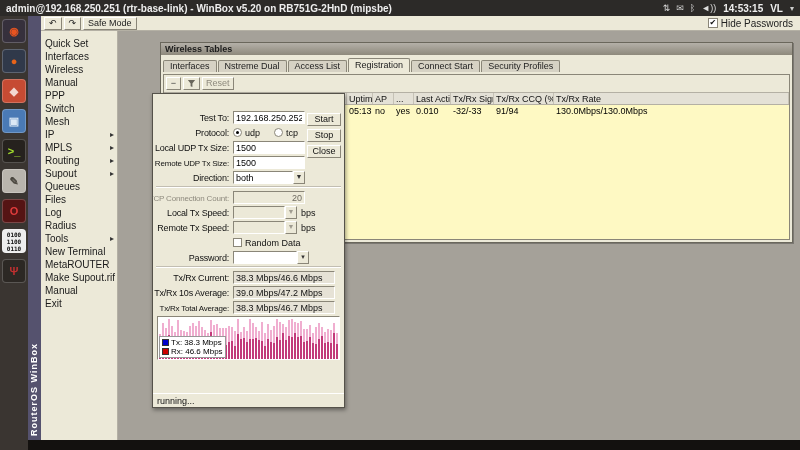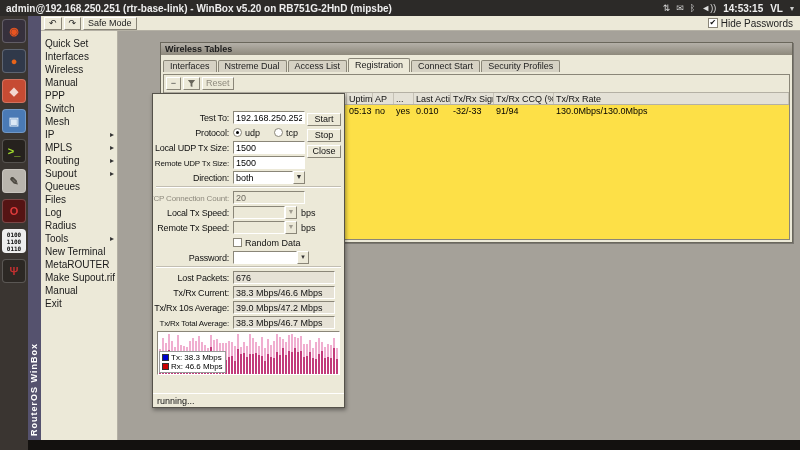--- a/index.html
+++ b/index.html
@@ -44,40 +44,40 @@
 .wtabs{display:flex;align-items:flex-end;height:17px;padding:2px 2px 0;gap:1px;}
 .tab{font-size:9px;padding:0 6px;background:#d6d2c4;border:1px solid #8a8678;border-bottom:none;border-radius:2px 2px 0 0;color:#222;height:12px;line-height:11px;white-space:nowrap;}
 .tab.active{background:#ece9d8;height:14px;line-height:13px;position:relative;z-index:2;}
 .wpanel{position:absolute;left:2px;right:2px;top:31px;bottom:2px;border:1px solid #8a8678;background:#ece9d8;display:flex;flex-direction:column;}
 .wtools{height:17px;display:flex;align-items:center;gap:2px;padding:1px 2px;}
 .tbtn{height:13px;min-width:15px;font-size:9px;background:#ece9d8;border:1px solid;border-color:#fff #8a8678 #8a8678 #fff;display:flex;align-items:center;justify-content:center;color:#333;padding:0 3px;line-height:1;}
 .tbtn.reset{color:#8e8a7e;gap:2px;}
 .thead{height:13px;display:flex;background:#e4e1d6;border-top:1px solid #b4b0a4;border-bottom:1px solid #b4b0a4;}
 .hcell{font-size:9px;padding:0 2px;border-right:1px solid #c6c2b6;display:flex;align-items:center;overflow:hidden;white-space:nowrap;color:#111;}
 .hcell .sort{font-size:6px;margin-left:2px;}
-.tbody{flex:1;background:#fde047;overflow:hidden;}
+.tbody{flex:1;background:#fef9c3;overflow:hidden;}
 .trow{display:flex;height:11px;align-items:center;}
 .rcell{font-size:9px;padding:0 2px;white-space:nowrap;overflow:hidden;color:#000;}
 
 
 .bdlg{position:absolute;left:34px;top:62px;width:193px;height:315px;background:#ece9d8;border:1px solid #55524a;box-shadow:1px 2px 4px rgba(0,0,0,.4);z-index:10;}
 .btitle{height:13px;background:linear-gradient(180deg,#b0b6c8,#848ea8);display:flex;align-items:center;padding:0 3px;font-size:9px;font-weight:bold;color:#14141c;}
 .btitle .tbtns{margin-left:auto;display:flex;gap:1px;}
 .btitle .tb{width:11px;height:10px;background:#ece9d8;border:1px solid;border-color:#fff #8a8678 #8a8678 #fff;font-size:7px;line-height:8px;text-align:center;color:#222;}
 .bbody{position:absolute;left:0;top:13px;right:0;bottom:14px;padding-top:4px;overflow:hidden;}
 .bbtns{position:absolute;right:3px;top:6px;display:flex;flex-direction:column;gap:3px;z-index:3;}
 .bbtns button{width:34px;height:13px;font-size:9px;background:#ece9d8;border:1px solid;border-color:#fff #8a8678 #8a8678 #fff;color:#111;line-height:9px;}
 .frow{height:13px;margin:0 4px 2px 0;display:flex;align-items:center;}
 .flabel{width:80px;position:relative;height:13px;flex:none;}
 .flabel span{position:absolute;right:4px;top:2px;font-size:9px;white-space:nowrap;letter-spacing:-0.2px;color:#111;}
 .flabel.dis span{color:#8e8a7e;}
 .flabel.sm span{font-size:8px;top:3px;}
 .fin{height:13px;font-size:9px;padding:0 2px;background:#fff;border:1px solid;border-color:#8a8678 #fff #fff #8a8678;color:#000;width:72px;}
 .fin.w60{width:60px;} .fin.w52{width:52px;} .fin.w64{width:64px;}
-.fin.dis{background:#ece9d8;color:#6e6a60;}
+.fin.dis{background:#ece9d8;color:#6e6a60;text-align:right;}
 .fres{width:102px;height:13px;font-size:9px;padding:0 2px;background:#e6e2d6;border:1px solid;border-color:#8a8678 #fff #fff #8a8678;color:#111;display:flex;align-items:center;white-space:nowrap;}
 .dbtn{width:12px;height:13px;background:#ece9d8;border:1px solid;border-color:#fff #8a8678 #8a8678 #fff;font-size:7px;line-height:10px;text-align:center;color:#333;flex:none;}
 .dbtn.dis{color:#a09c90;}
 .radio{width:9px;height:9px;border-radius:50%;background:#fff;border:1px solid #8a8678;position:relative;flex:none;}
 .radio.checked::after{content:"";position:absolute;left:2px;top:2px;width:3px;height:3px;border-radius:50%;background:#000;}
 .rlabel{font-size:9px;margin:0 2px 0 3px;color:#111;}
 .cbox{width:9px;height:9px;background:#fff;border:1px solid #8a8678;flex:none;}
 .unit{font-size:9px;margin-left:4px;color:#111;}
 .fsep{height:2px;border-top:1px solid #c2beb2;border-bottom:1px solid #fff;margin:1px 3px 3px;}
 .chartwrap{margin:1px 4px 0;height:44px;background:#fff;border:1px solid;border-color:#8a8678 #fff #fff #8a8678;position:relative;display:flex;align-items:flex-end;gap:1px;padding:1px 1px 0;overflow:hidden;}
@@ -389,26 +389,20 @@
         <div class="frow">
           <div class="flabel">
               <span>Password:</span>
             </div>
           <input class="fin w64" type="password" value="" style="">
           <span class="dbtn">▾</span>
         </div>
 
         <div class="fsep"></div>
 
-        <div class="frow">
-          <div class="flabel">
-              <span>Lost Packets:</span>
-            </div>
-          <div class="fres">676</div>
-        </div>
 
         <div class="frow">
           <div class="flabel">
               <span>Tx/Rx Current:</span>
             </div>
           <div class="fres">38.3 Mbps/46.6 Mbps</div>
         </div>
 
         <div class="frow">
           <div class="flabel">

